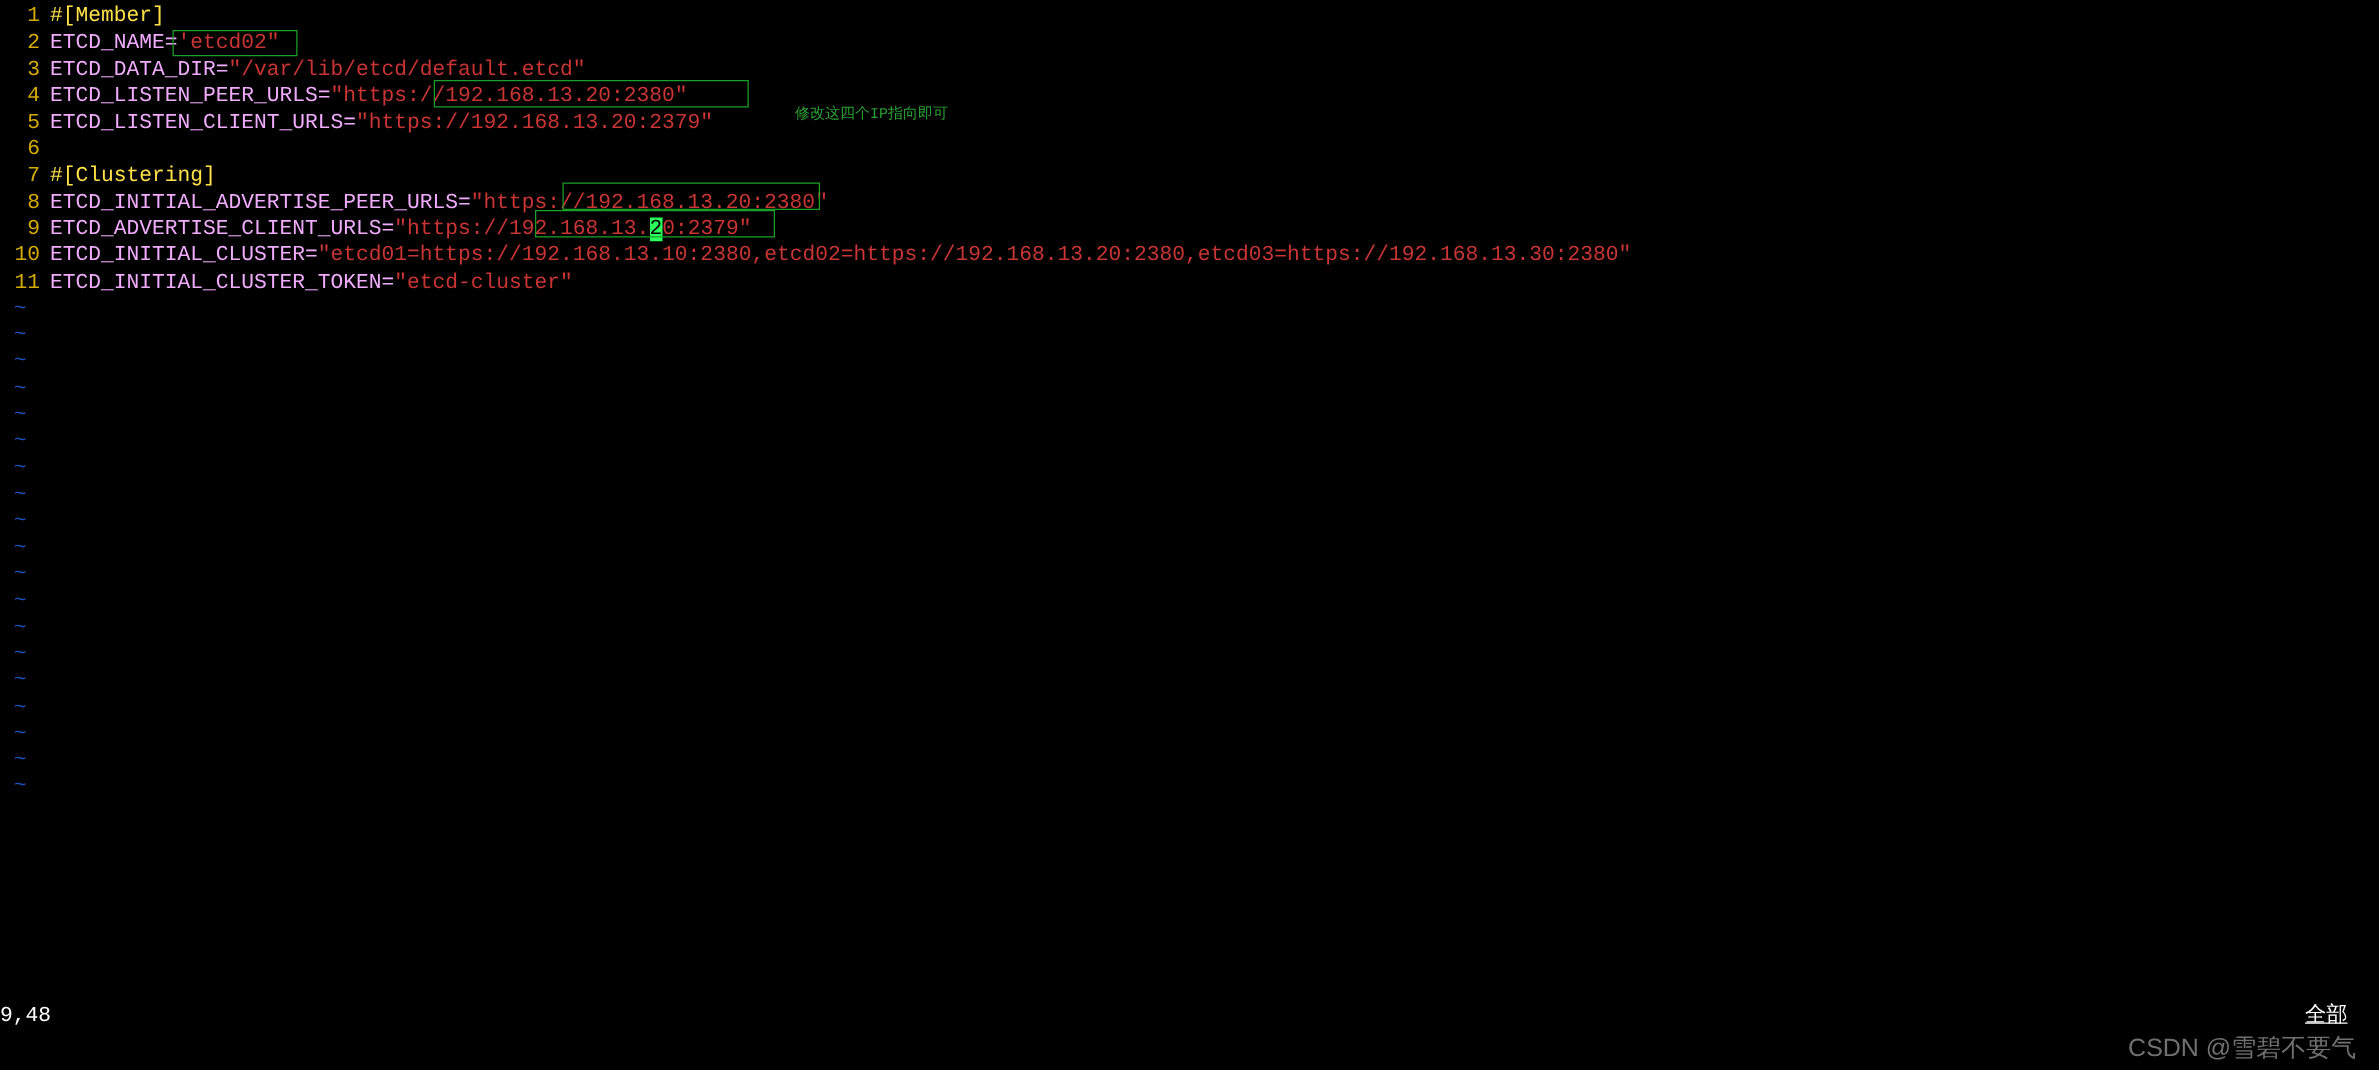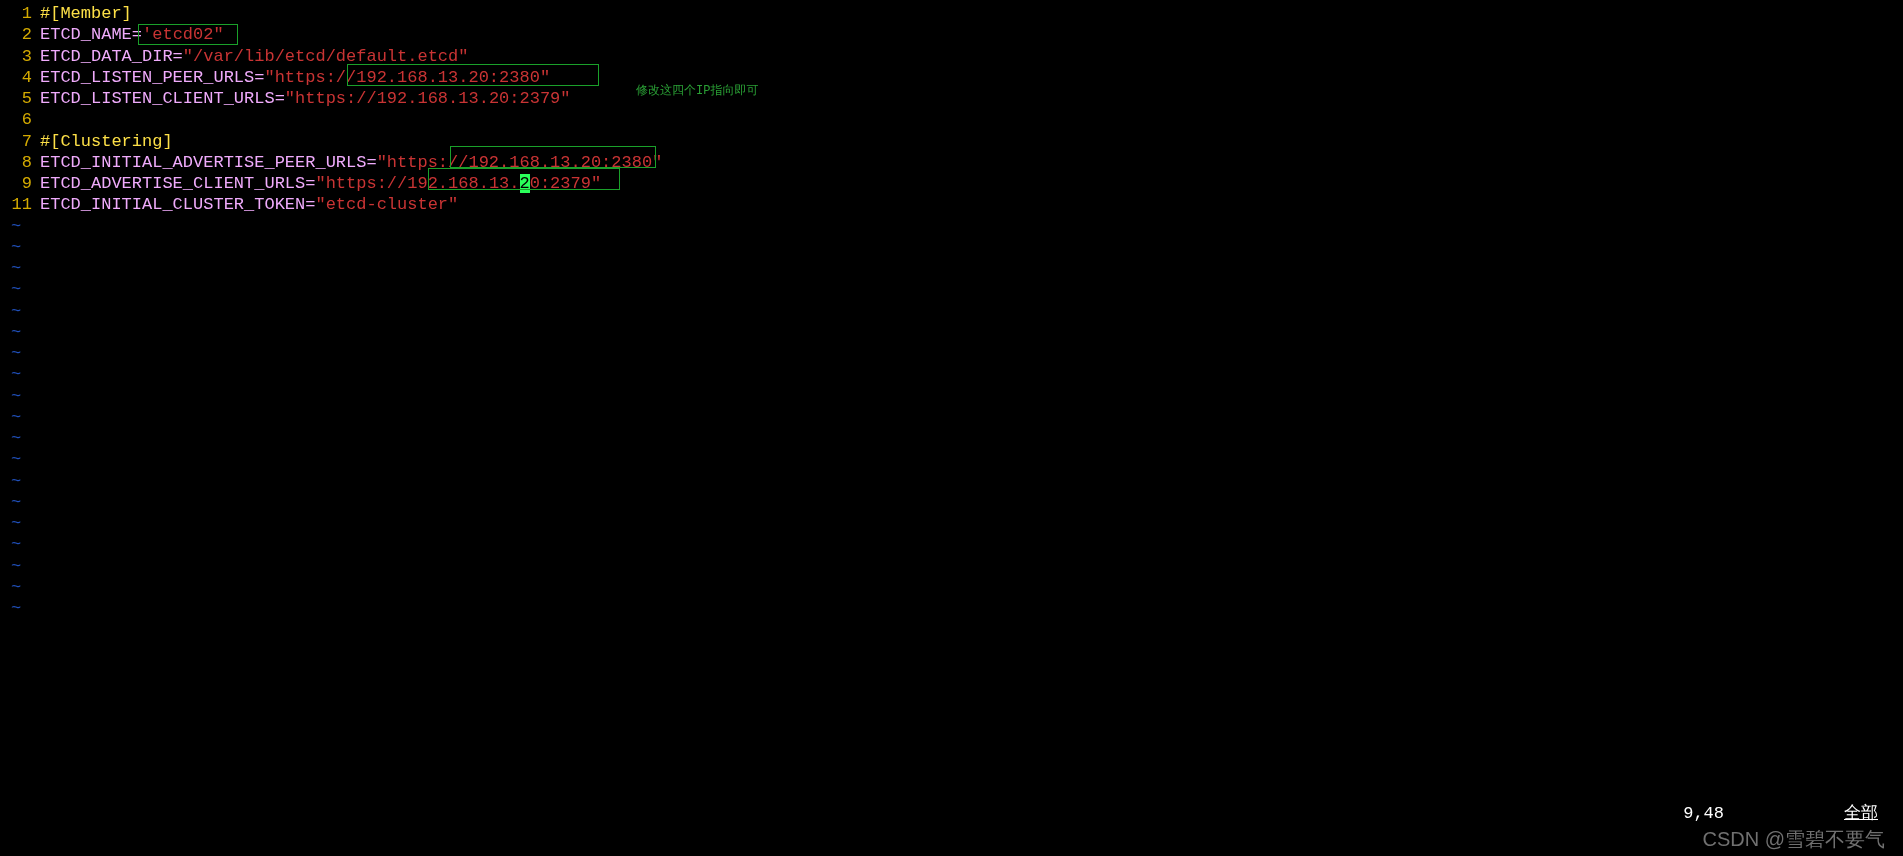--- a/index.html
+++ b/index.html
@@ -97,20 +97,21 @@
   <div id="lines-container">
       <div class="line"><span class="line-number">1</span><span class="line-content"><span class="comment-blue">#[Member]</span></span></div>
       <div class="line"><span class="line-number">2</span><span class="line-content"><span class="key-white">ETCD_NAME=</span><span class="value-red">'etcd02"</span></span></div>
       <div class="line"><span class="line-number">3</span><span class="line-content"><span class="key-white">ETCD_DATA_DIR=</span><span class="value-red">"/var/lib/etcd/default.etcd"</span></span></div>
       <div class="line"><span class="line-number">4</span><span class="line-content"><span class="key-white">ETCD_LISTEN_PEER_URLS=</span><span class="value-red">"https://192.168.13.20:2380"</span></span></div>
       <div class="line"><span class="line-number">5</span><span class="line-content"><span class="key-white">ETCD_LISTEN_CLIENT_URLS=</span><span class="value-red">"https://192.168.13.20:2379"</span></span></div>
       <div class="line"><span class="line-number">6</span><span class="line-content"></span></div>
       <div class="line"><span class="line-number">7</span><span class="line-content"><span class="comment-blue">#[Clustering]</span></span></div>
       <div class="line"><span class="line-number">8</span><span class="line-content"><span class="key-white">ETCD_INITIAL_ADVERTISE_PEER_URLS=</span><span class="value-red">"https://192.168.13.20:2380"</span></span></div>
       <div class="line"><span class="line-number">9</span><span class="line-content"><span class="key-white">ETCD_ADVERTISE_CLIENT_URLS=</span><span class="value-red">"https://192.168.13.</span><span class="cursor-block">2</span><span class="value-red">0:2379"</span></span></div>
+      <div class="line"><span class="line-number">10</span><span class="line-content"><span class="key-white">ETCD_INITIAL_CLUSTER=</span><span class="value-red">"etcd01=https://192.168.13.10:2380,etcd02=https://192.168.13.20:2380,etcd03=https://192.168.13.30:2380"</span></span></div>
       <div class="line"><span class="line-number">11</span><span class="line-content"><span class="key-white">ETCD_INITIAL_CLUSTER_TOKEN=</span><span class="value-red">"etcd-cluster"</span></span></div>
     </div>
   <div id="tildes-container">
       <div class="line"><span class="tilde">~</span></div>
       <div class="line"><span class="tilde">~</span></div>
       <div class="line"><span class="tilde">~</span></div>
       <div class="line"><span class="tilde">~</span></div>
       <div class="line"><span class="tilde">~</span></div>
       <div class="line"><span class="tilde">~</span></div>
       <div class="line"><span class="tilde">~</span></div>
@@ -129,18 +130,18 @@
     </div>
   <div id="boxes-container">
       <div class="highlight-box-1" style="left: 138px; top: 24px; width: 100px; height: 21px;"></div>
       <div class="highlight-box-1" style="left: 347px; top: 64px; width: 252px; height: 22px;"></div>
       <div class="highlight-box-1" style="left: 450px; top: 146px; width: 206px; height: 22px;"></div>
       <div class="highlight-box-1" style="left: 428px; top: 168px; width: 192px; height: 22px;"></div>
     </div>
   <div class="annotation" style="left: 636px; top: 84px;">修改这四个IP指向即可</div>
 </div>
 
-<div class="status-bar" style="bottom: 32px;">
+<div class="status-bar" style="bottom: 32px; justify-content: space-between;">
   <span class="status-pos">9,48</span>
   <span class="status-mode">全部</span>
 </div>
 
 <div class="watermark">CSDN @雪碧不要气</div>
 
 </body></html>

